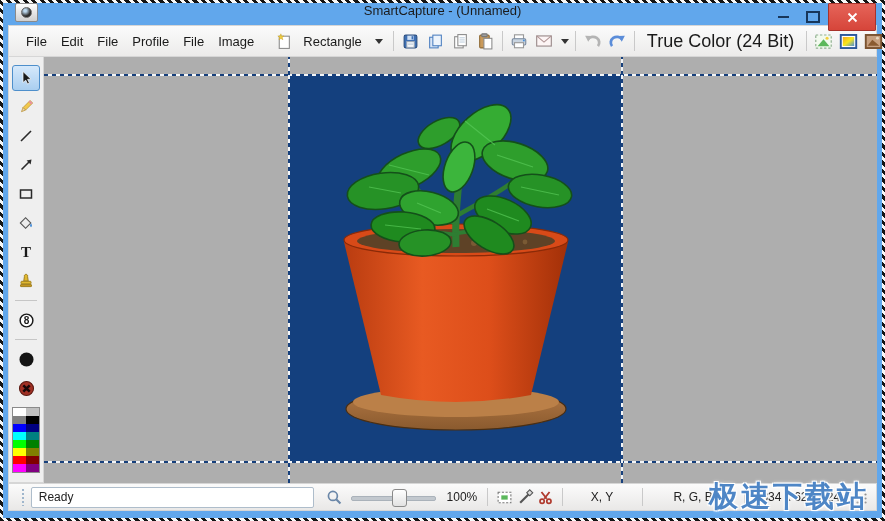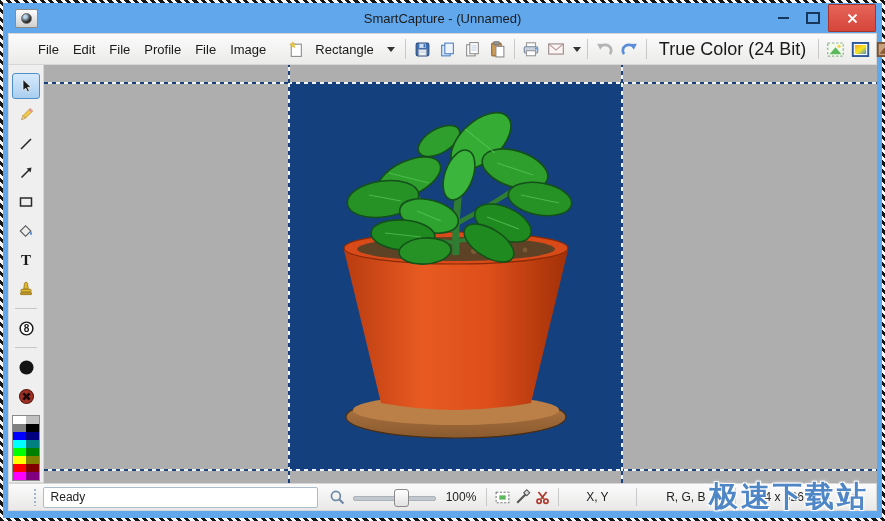--- a/index.html
+++ b/index.html
@@ -2,35 +2,35 @@
 <html><head>
 <meta charset="utf-8">
 <style>
   html,body{margin:0;padding:0;background:#fff;font-family:"Liberation Sans",sans-serif;}
   .ants{width:885px;height:521px;box-sizing:border-box;padding:3px;
         background:repeating-linear-gradient(45deg,#141414 0 3px,#f8f8f8 3px 6px);
         position:relative;}
   .window{width:100%;height:100%;background:#61A7EC;display:flex;flex-direction:column;box-sizing:border-box;}
 
   
-  .titlebar{height:30px;display:flex;align-items:center;padding:0 6px;position:relative;flex:0 0 auto;}
+  .titlebar{height:22px;display:flex;align-items:flex-start;padding:0 6px;position:relative;flex:0 0 auto;}
   .app-icon{width:21px;height:17px;background:linear-gradient(#fdfdfd,#d0d0d0);border:1px solid #8a8a8a;
             border-radius:2px;display:flex;align-items:center;justify-content:center;margin-left:6px;}
   .app-icon .lens{width:9px;height:9px;border-radius:50%;
             background:radial-gradient(circle at 35% 30%,#bcd8ee 15%,#333 60%,#111);border:1px solid #666;}
   .title{position:absolute;left:0;right:0;text-align:center;font-size:13px;color:#1b1b1b;pointer-events:none;}
   .win-controls{margin-left:auto;display:flex;align-items:center;z-index:2;}
   .wc{width:30px;height:22px;display:flex;align-items:center;justify-content:center;cursor:default;}
   .wc-min-glyph{width:11px;height:2px;background:#17365A;}
   .wc-max-glyph{width:10px;height:8px;border:2px solid #17365A;background:transparent;}
   .wc.close{width:46px;height:26px;background:linear-gradient(#E56459,#D6453A);border:1px solid #A8332B;border-radius:1px;}
 
   
   .menubar{height:32px;margin:0 5px;background:linear-gradient(#FBFBFB,#ECEBEA);border:1px solid #D6D6D6;
-           display:flex;align-items:center;padding:0 14px;font-size:13px;color:#1a1a1a;flex:0 0 auto;box-sizing:border-box;}
+           display:flex;align-items:center;padding:0 2px;font-size:13px;color:#1a1a1a;flex:0 0 auto;box-sizing:border-box;}
   .grip{width:4px;height:18px;margin:0 4px;
         background-image:radial-gradient(circle,#9FB6CC 1px,transparent 1.2px);background-size:4px 4px;}
   .menu-item{padding:5px 7px;border-radius:2px;}
   .tb-sep{width:1px;height:20px;background:#C9C9C9;margin:0 4px;flex:0 0 auto;}
   .capture-btn{display:flex;align-items:center;gap:11px;padding:3px 6px;border-radius:3px;}
   .dd-tri{width:0;height:0;border-left:4px solid transparent;border-right:4px solid transparent;border-top:5px solid #333;margin-left:2px;}
   .tbtn{width:25px;height:24px;display:flex;align-items:center;justify-content:center;border-radius:3px;flex:0 0 auto;}
   .depth-label{padding:0 8px;font-size:18px;color:#1a1a1a;white-space:nowrap;}
 
   
@@ -46,21 +46,21 @@
   .workspace{flex:1 1 auto;background:#AEAEAE;position:relative;overflow:hidden;}
   .canvas{position:absolute;left:245px;top:18px;width:334px;height:388px;z-index:1;}
   .canvas svg{display:block;}
   .guide-h{position:absolute;left:0;right:0;height:2px;z-index:2;
            background:repeating-linear-gradient(90deg,#17407C 0 4px,#F2F5F8 4px 8px);}
   .guide-v{position:absolute;top:0;bottom:0;width:2px;z-index:2;
            background:repeating-linear-gradient(0deg,#17407C 0 4px,#F2F5F8 4px 8px);}
 
   
   .statusbar{height:28px;margin:0 5px;background:linear-gradient(#FBFBFB,#E9E8E7);border:1px solid #D6D6D6;
-             display:flex;align-items:center;padding:0 20px;font-size:12px;color:#222;flex:0 0 auto;box-sizing:border-box;}
+             display:flex;align-items:center;padding:0 8px;font-size:12px;color:#222;flex:0 0 auto;box-sizing:border-box;}
   .status-box{width:288px;height:19px;background:#fff;border:1px solid #AEBDCB;border-radius:2px;
               display:flex;align-items:center;padding:0 7px;margin-left:2px;}
   .slider-wrap{width:92px;height:16px;position:relative;margin:0 6px;}
   .slider-track{position:absolute;left:0;right:0;top:7px;height:3px;background:#C2C8CE;border-radius:2px;border:1px solid #AAB2BA;}
   .slider-thumb{position:absolute;left:41px;top:0;width:13px;height:16px;background:linear-gradient(#FFFFFF,#E2E2E2);
                 border:1px solid #8A8A8A;border-radius:3px;}
   .zoom-label{width:42px;text-align:center;}
   .st-sep{width:1px;height:18px;background:#C9C9C9;margin:0 6px;}
   .st-label{text-align:center;white-space:nowrap;}
   .st-icon{width:22px;display:flex;justify-content:center;}

